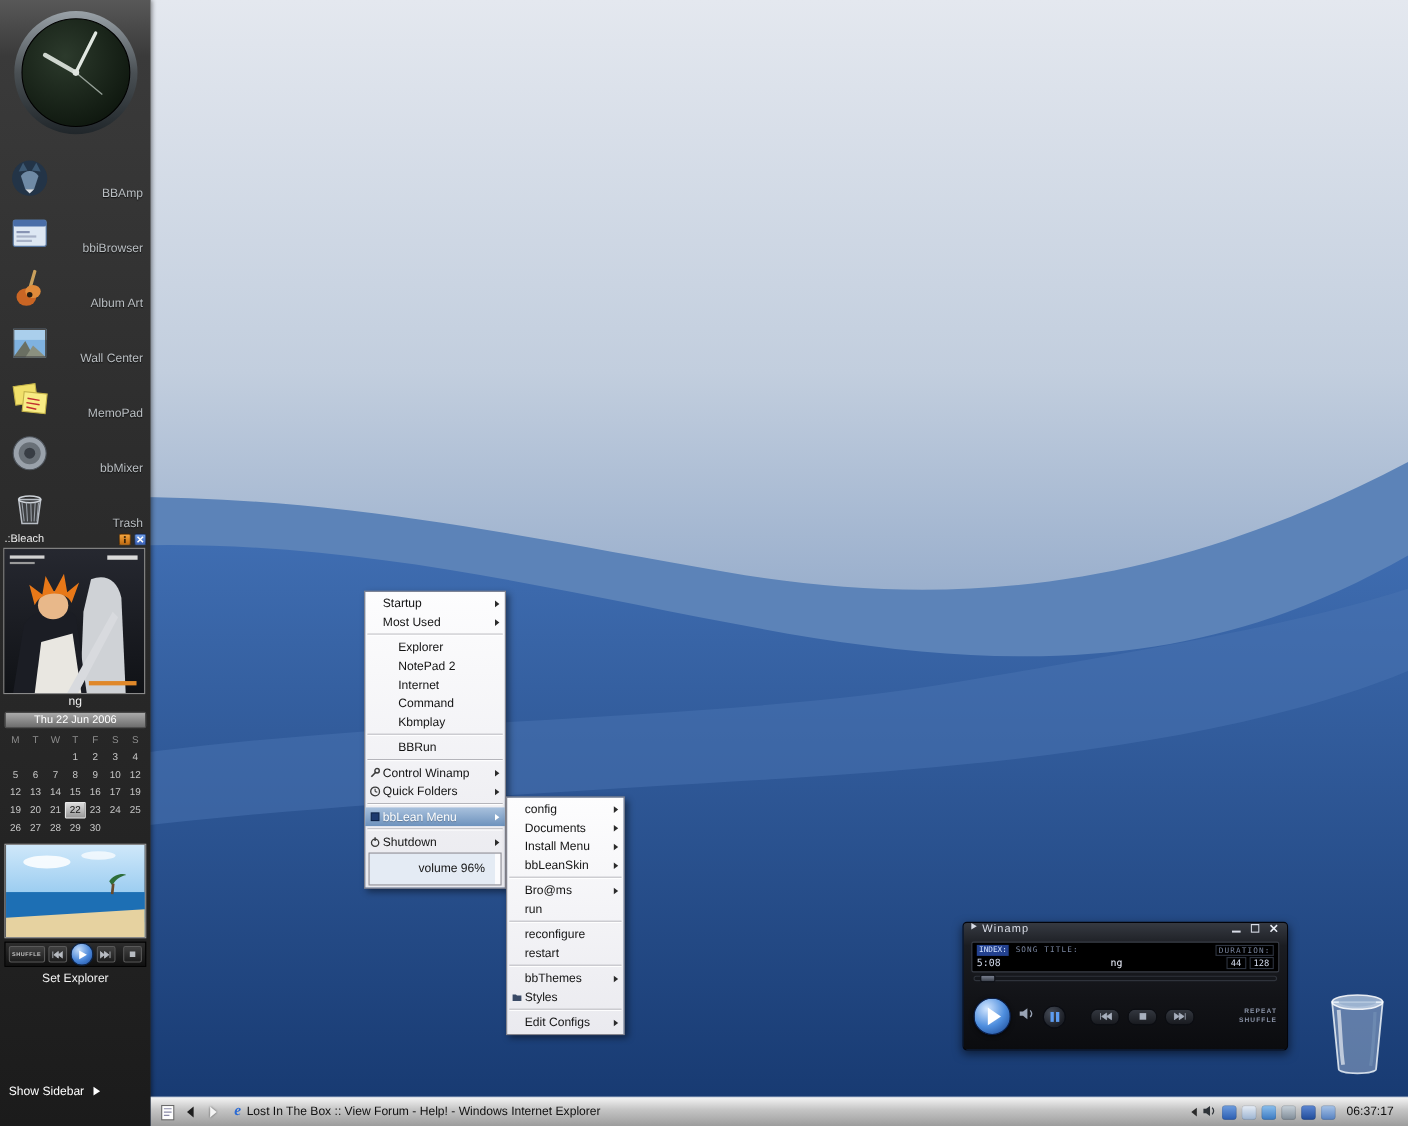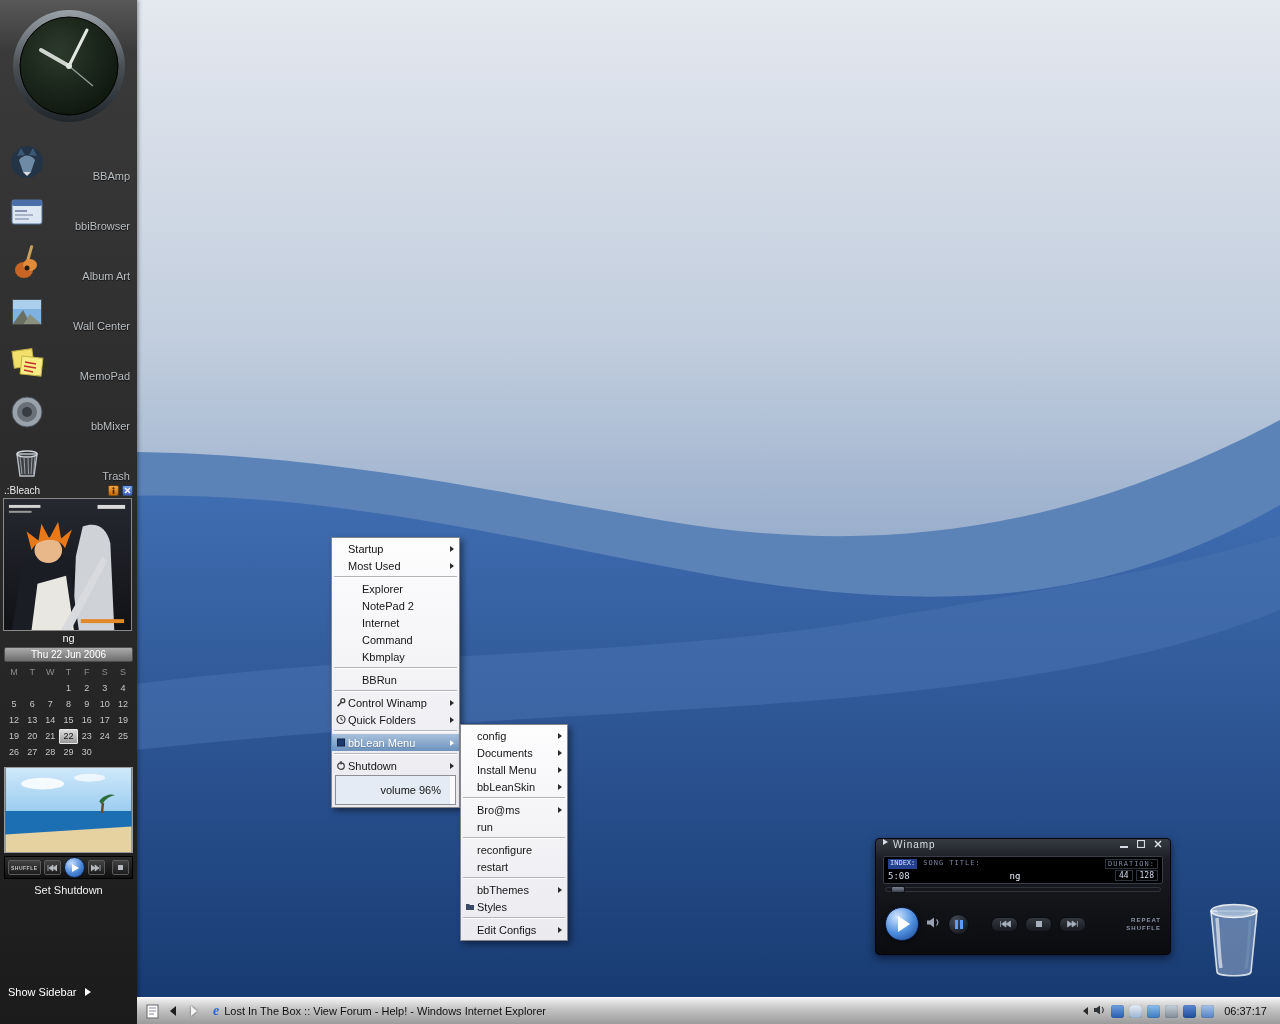--- a/index.html
+++ b/index.html
@@ -354,21 +354,21 @@
       <svg width="10" height="8" viewBox="0 0 10 8">
           <path d="M9,1 V7 M0,1 L4,4 L0,7 Z M4,1 L8,4 L4,7 Z" fill="#b8bcc2" stroke="#b8bcc2" stroke-width=".8"></path>
         </svg>
     </span>
     <span class="mp-btn" style="margin-left:auto">
       <svg width="7" height="7" viewBox="0 0 7 7">
           <rect x="1" y="1" width="5" height="5" fill="#b8bcc2"></rect>
         </svg>
     </span>
   </div>
-  <div id="set-wallpaper">Set Shutdown</div>
+  <div id="set-wallpaper">Set Explorer</div>
 
   <div id="show-sidebar">
     <span>Show Sidebar</span>
     <span class="arrow-right-white"></span>
   </div>
 </div>
 
 <div id="root-menu" class="menu">
   <div class="menu-item">
     <span>Startup</span>

